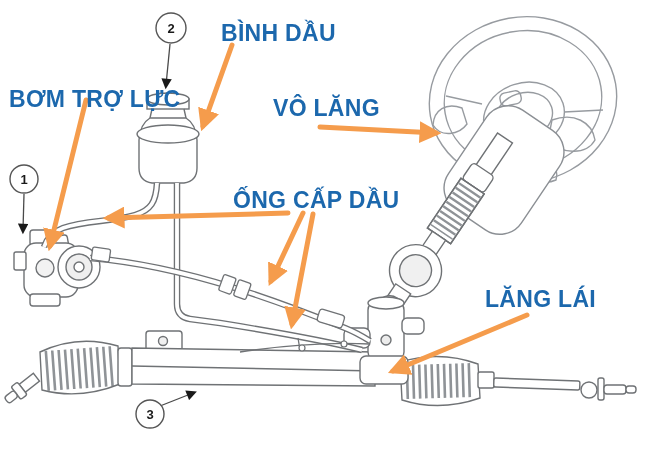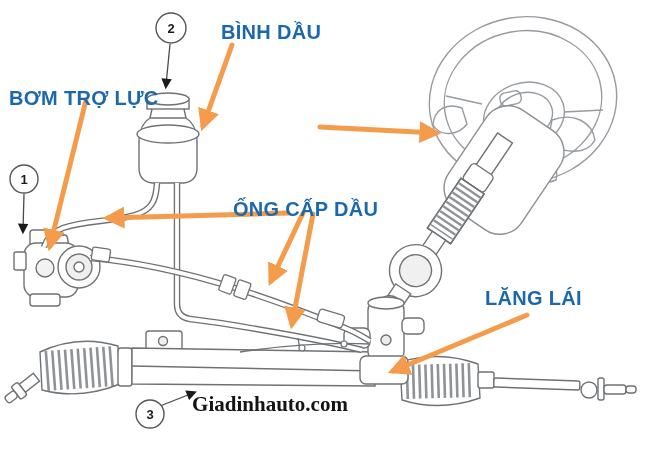--- a/index.html
+++ b/index.html
@@ -1,19 +1,19 @@
 <!DOCTYPE html>
 <html><head>
 <meta charset="utf-8">
 <style>
   html,body{margin:0;padding:0;background:#fff;}
   .stage{position:relative;width:650px;height:450px;background:#fff;overflow:hidden;
          font-family:"Liberation Sans",sans-serif;}
   .stage svg{position:absolute;left:0;top:0;}
-  .lbl{position:absolute;color:#1c68ad;font-weight:bold;font-size:20px;
+  .lbl{position:absolute;color:#1c68ad;font-weight:bold;font-size:23px;
        letter-spacing:.3px;white-space:nowrap;line-height:1;}
   .wm{position:absolute;left:172px;top:392px;width:196px;text-align:center;
       color:#141414;font-family:"Liberation Serif",serif;font-weight:bold;}
   .wm .site{font-size:21px;line-height:1.15;}
   .wm .phone{font-size:21px;letter-spacing:1.5px;line-height:1.15;}
   .callout-num{font:bold 13px "Liberation Sans",sans-serif;fill:#1a1a1a;}
 </style>
 </head>
 <body>
 
@@ -164,20 +164,20 @@
     <line x1="320" y1="127" x2="436" y2="133" marker-end="url(#oarrow)"></line>
     <line x1="288" y1="213" x2="108" y2="218" marker-end="url(#oarrow)"></line>
     <line x1="303" y1="213" x2="271" y2="281" marker-end="url(#oarrow)"></line>
     <line x1="313" y1="214" x2="292" y2="324" marker-end="url(#oarrow)"></line>
     <line x1="527" y1="315" x2="393" y2="371" marker-end="url(#oarrow)"></line>
   </g>
 </svg>
 
 <div class="lbl" style="left:9px;top:88px;">BƠM TRỢ LỰC</div>
 <div class="lbl" style="left:221px;top:22px;">BÌNH DẦU</div>
-<div class="lbl" style="left:233px;top:199px;">ỐNG CẤP DẦU</div>
+<div class="lbl" style="left:273px;top:97px;">VÔ LĂNG</div>
+<div class="lbl" style="left:233px;top:189px;">ỐNG CẤP DẦU</div>
 <div class="lbl" style="left:485px;top:288px;">LĂNG LÁI</div>
 
 <div class="wm">
-  <div class="site">Giadinhauto.com</div>
 </div>
 
 </div>
 
 </body></html>

